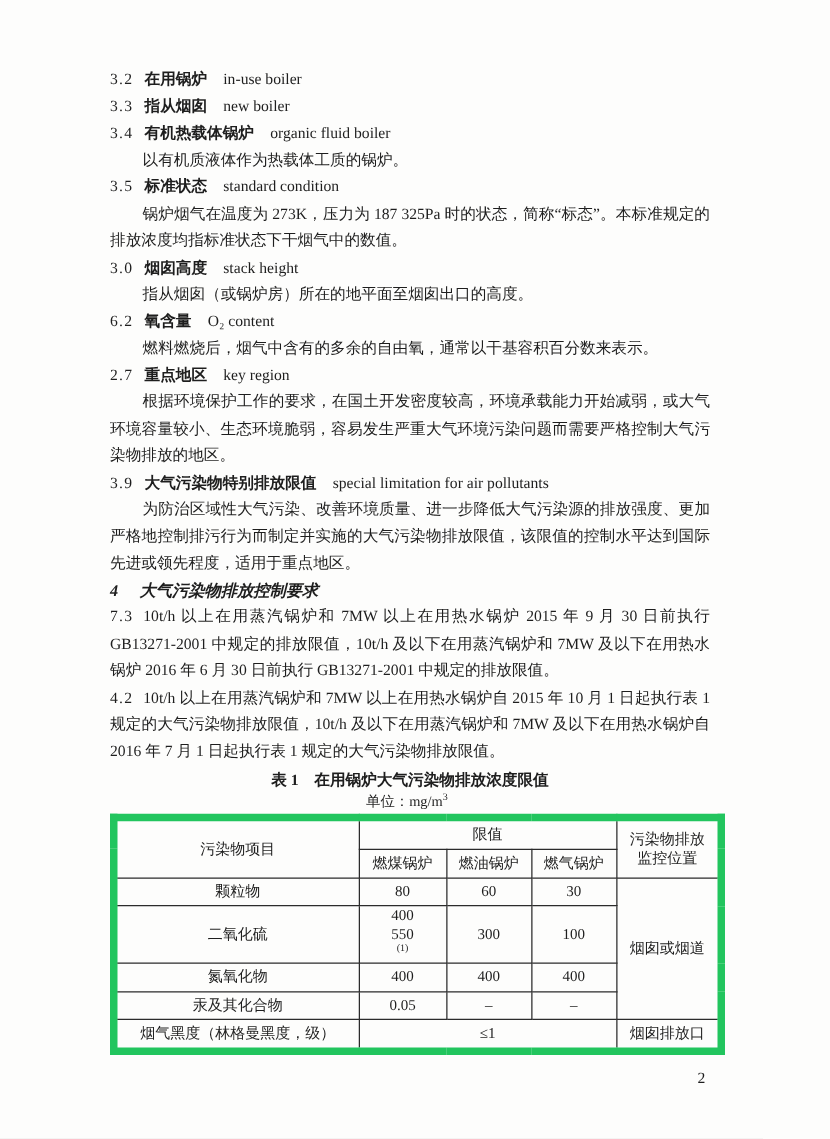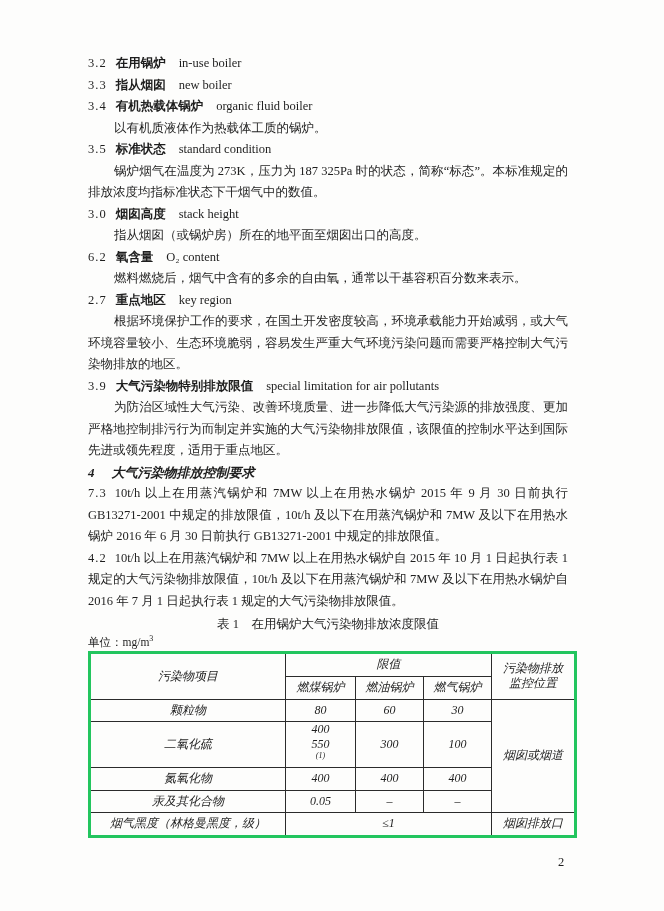--- a/index.html
+++ b/index.html
@@ -29,43 +29,43 @@
     text-align:justify;
     text-justify:inter-ideograph;
   }
   .chap{font-weight:bold;font-size:13px;font-style:italic;}
   .chap .num{display:inline-block;margin-right:17px;}
   .clause{margin:0;text-align:justify;text-justify:inter-ideograph;}
   .clause .num{display:inline-block;margin-right:8px;letter-spacing:1px;}
   .tbl-caption{
     margin-top:2px;
     text-align:center;
-    font-weight:normal;
+    font-weight:bold;
     line-height:21px;
   }
   .tbl-unit{
-    text-align:left;
+    text-align:center;
     font-size:11.5px;
     line-height:14px;
     padding-right:5px;
   }
   table.limits{
     margin-top:2px;
     border-collapse:collapse;
     table-layout:fixed;
     width:486px;
     font-size:12px;
   }
   table.limits td{
     border:1px solid #2b2b2b;
     text-align:center;
     vertical-align:middle;
     padding:0 2px;
   }
-  table.limits{border:3px solid #22c55e;font-style:italic;}
+  table.limits{border:6px solid #22c55e;}
   td.h1{height:18px;}
   td.h2{height:22px;}
   td.r {height:21px;}
   td.r2{height:34px;}
   sup{font-size:8px;line-height:0;}
   .two-line span{display:block;line-height:15px;}
   .page-num{
     position:absolute;
     left:558px;top:855px;
     font-size:12.5px;

